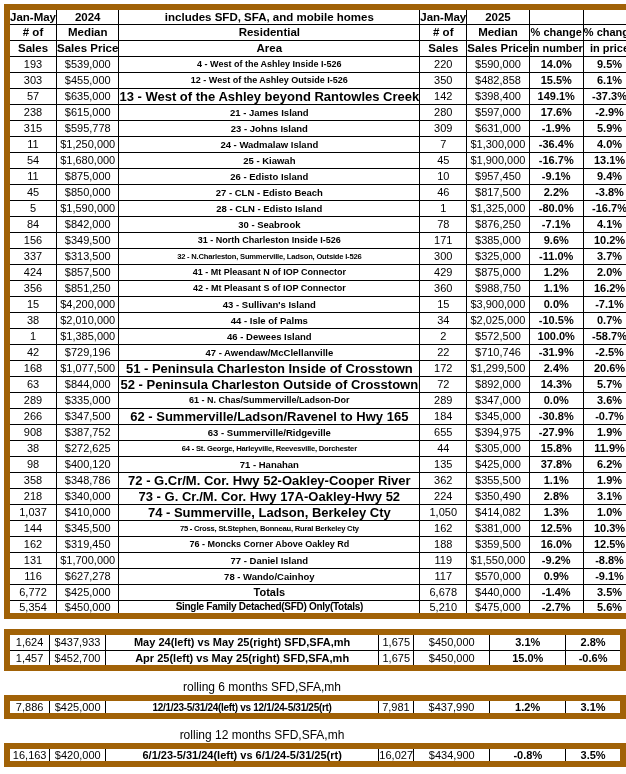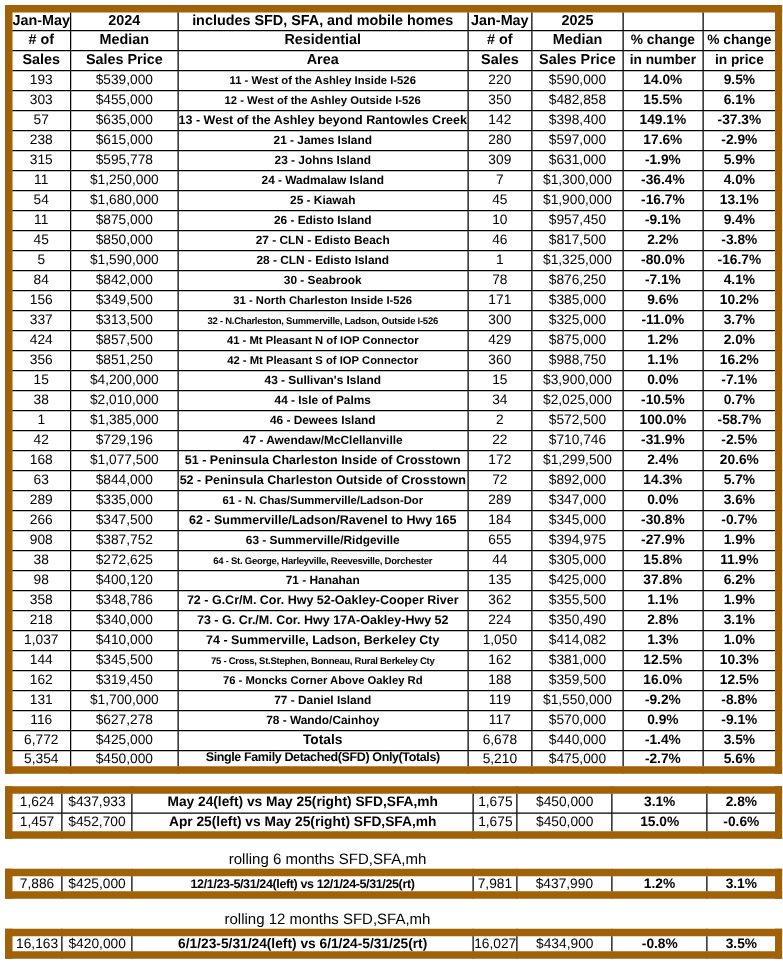--- a/index.html
+++ b/index.html
@@ -13,21 +13,21 @@
   .main{ margin-top:4px; }
   .main td{ height:16px; }
   .main thead tr:first-child td{ height:17px; }
   .compare{ margin-top:10px; }
   .compare td, .rolling td{ height:18px; }
   .hdr{ font-weight:bold; font-size:11.5px; }
   .hdr2{ font-weight:bold; font-size:11px; }
   .num{ font-size:11px; }
   .pct{ font-size:11px; font-weight:bold; }
   .area{ font-size:9.5px; font-weight:bold; text-align:left; padding-left:3px; }
-  .fs2{ font-size:9px; } .fs1{ font-size:10px; } .fs0{ font-size:7.6px; letter-spacing:-0.2px; }
+  .fs2{ font-size:9px; } .fs1{ font-size:13px; } .fs0{ font-size:7.6px; letter-spacing:-0.2px; }
   .area-big{ font-size:11px; font-weight:bold; }
   .abg-sm{ font-size:10px; letter-spacing:-0.3px; }
   .blue{ border-left:4px solid var(--blue); border-right:4px solid var(--blue); }
   .bt{ border-top:4px solid var(--blue); }
   .green{ border-left:4px solid var(--green); border-right:4px solid var(--green); }
   .btg{ border-top:3px solid var(--green); }
   tr.last-row td.blue{ border-bottom:4px solid var(--blue); }
   tr.last-row td.green{ border-bottom:4px solid var(--green); }
   .tg{ color:var(--tgreen); }
   .tr{ color:var(--tred); }
@@ -75,21 +75,21 @@
         <td class="hdr">Sales</td>
         <td class="hdr blue">Sales Price</td>
         <td class="hdr2">in number</td>
         <td class="hdr2 green">in price</td>
       </tr>
     </thead>
     <tbody>
         <tr>
           <td class="num">193</td>
           <td class="num blue">$539,000</td>
-          <td class="area fs2">11 - West of the Ashley Inside I-526</td>
+          <td class="area fs2">4 - West of the Ashley Inside I-526</td>
           <td class="num">220</td>
           <td class="num blue">$590,000</td>
           <td class="pct tg">14.0%</td>
           <td class="pct green tg">9.5%</td>
         </tr>
         <tr>
           <td class="num">303</td>
           <td class="num blue">$455,000</td>
           <td class="area fs2">12 - West of the Ashley Outside I-526</td>
           <td class="num">350</td>

